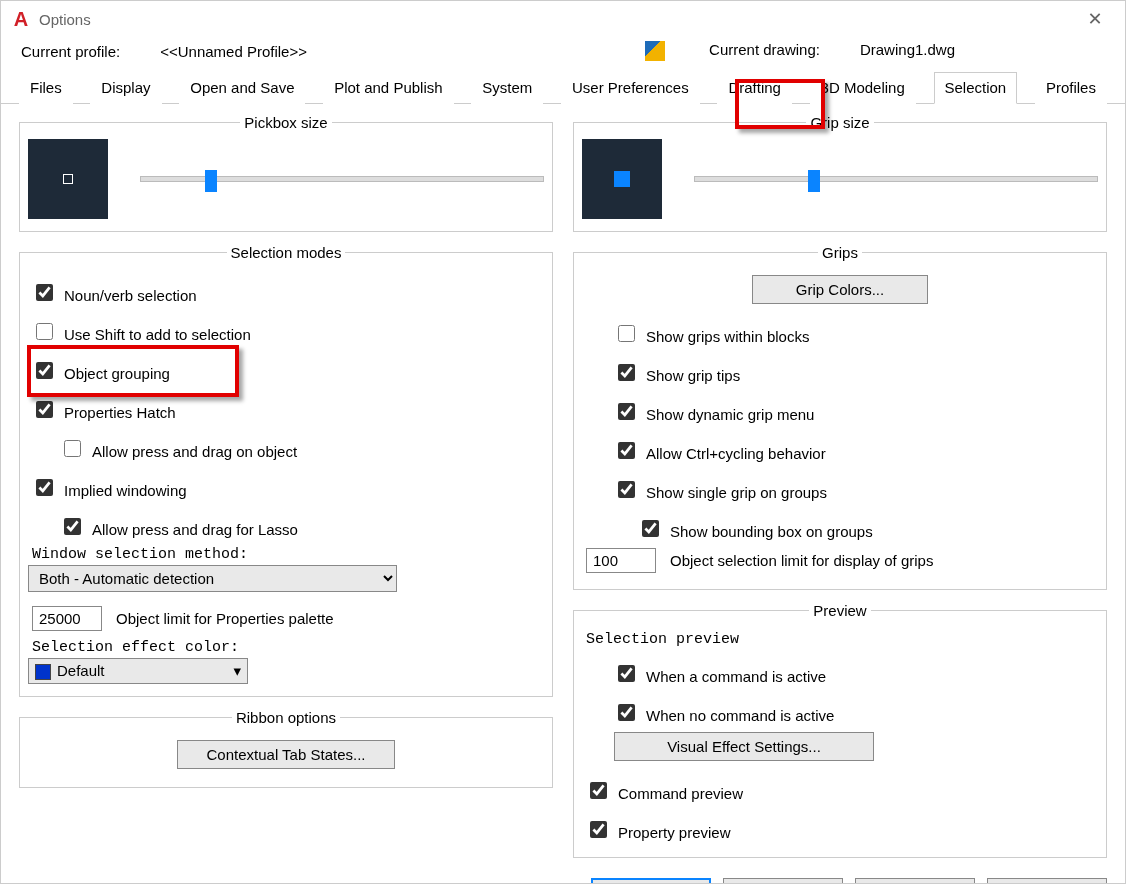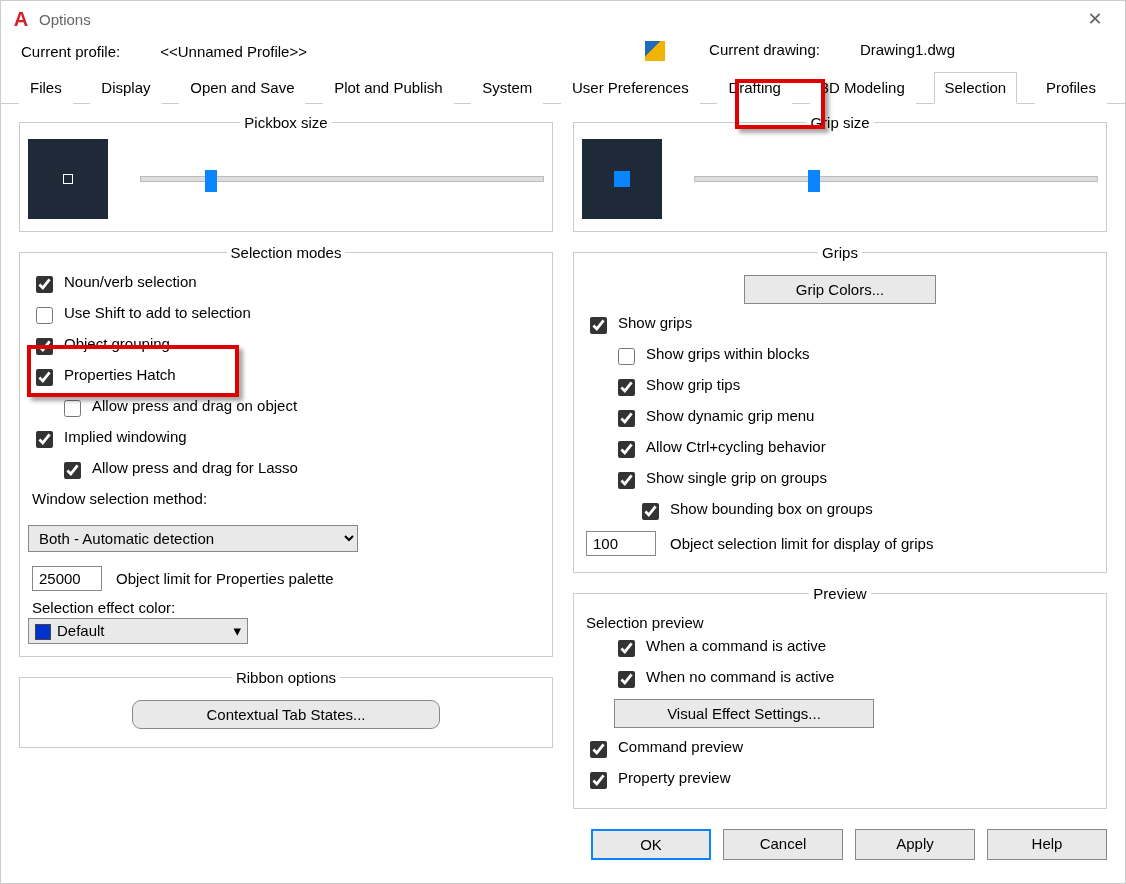--- a/index.html
+++ b/index.html
@@ -92,21 +92,21 @@
   .pick-square { width: 10px; height: 10px; border: 1px solid #fff; }
   .grip-square { width: 16px; height: 16px; background: #0a84ff; }
   .slider-row { display: flex; align-items: center; gap: 20px; }
   .slider-track {
     flex: 1; height: 6px; background: #ddd; position: relative; border:1px solid #bbb;
   }
   .slider-thumb {
     position: absolute; top: -7px; width: 12px; height: 22px; background: #0a84ff;
   }
   .chk-row {
-    display: flex; align-items: flex-start; gap: 8px; padding: 4px 0 4px 4px;
+    display: flex; align-items: flex-end; gap: 8px; padding: 4px 0 4px 4px; margin-top: 8px;
   }
   .chk-row.indent1 { padding-left: 32px; }
   .chk-row.indent2 { padding-left: 56px; }
   input[type=checkbox] {
     width: 17px; height: 17px;
     accent-color: #333;
   }
   .label-text { font-size: 15px; }
   select, .combo {
     font-size: 15px; padding: 3px 6px; background:#e9e9e9; border:1px solid #888;
@@ -127,21 +127,21 @@
   .color-swatch {
     width: 16px; height: 16px; background:#0033cc; display:inline-block;
     vertical-align: middle; margin-right:6px; border:1px solid #444;
   }
   .highlight-red {
     position: absolute;
     border: 4px solid #e10000;
     pointer-events: none;
     box-shadow: 4px 4px 4px rgba(0,0,0,0.35);
   }
-  .section-label { padding: 4px 0 2px 4px; }
+  .section-label { padding: 4px 0 2px 4px; font-family: Liberation Mono, monospace; }
   .row-inline { display:flex; align-items:center; gap:14px; padding:4px 0 4px 4px;}
   .center-btn-row { display:flex; justify-content:center; padding:6px 0;}
 </style>
 </head>
 <body>
 
 <div class="titlebar">
   <span class="app-icon">A</span>
   <span class="title">Options</span>
   <span class="spacer"></span>
@@ -214,65 +214,61 @@
       <div class="chk-row">
         <input type="checkbox" checked="" style="">
         <span class="label-text">Implied windowing</span>
       </div>
       <div class="chk-row indent1">
         <input type="checkbox" checked="" style="">
         <span class="label-text">Allow press and drag for Lasso</span>
       </div>
 
       <div class="section-label">Window selection method:</div>
-      <select class="combo" style="width:330px;margin-top:16px;">
+      <select class="combo" style="width:369px;">
         <option>Both - Automatic detection</option>
       </select>
 
       <div class="row-inline" style="margin-top:10px;">
         <input type="text" value="25000" style="">
         <span>Object limit for Properties palette</span>
       </div>
 
       <div class="section-label">Selection effect color:</div>
       <div class="combo" style="width:220px; display:flex; align-items:center; justify-content:space-between;">
         <span><span class="color-swatch"></span><span>Default</span></span>
         <span>▾</span>
       </div>
     </fieldset>
 
     <fieldset>
       <legend>Ribbon options</legend>
       <div class="center-btn-row">
-        <div class="btn" style="width:308px;border-radius:9px;">Contextual Tab States...</div>
+        <div class="btn" style="width:218px;">Contextual Tab States...</div>
       </div>
     </fieldset>
   </div>
 
   <div class="col">
     <fieldset>
       <legend>Grip size</legend>
       <div class="slider-row">
         <div class="preview-box">
           <div class="grip-square"></div>
         </div>
         <div class="slider-track">
           <div class="slider-thumb" style="left:28%;"></div>
         </div>
       </div>
     </fieldset>
 
     <fieldset>
       <legend>Grips</legend>
       <div class="center-btn-row">
-        <div class="btn" style="width:192px;">Grip Colors...</div>
-      </div>
-      <div class="chk-row">
-        <input type="checkbox" checked="" style="">
-        <span class="label-text">Show grips</span>
+        <div class="btn" style="width:176px;">Grip Colors...</div>
       </div>
       <div class="chk-row indent1">
         <input type="checkbox" style="">
         <span class="label-text">Show grips within blocks</span>
       </div>
       <div class="chk-row indent1">
         <input type="checkbox" checked="" style="">
         <span class="label-text">Show grip tips</span>
       </div>
       <div class="chk-row indent1">

